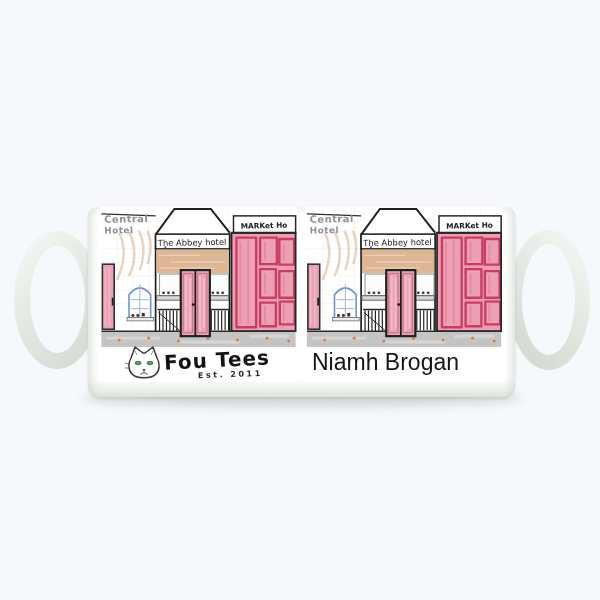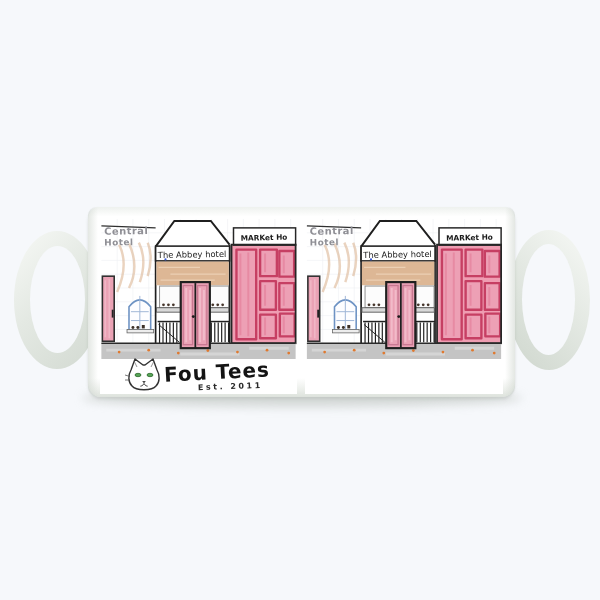--- a/index.html
+++ b/index.html
@@ -45,21 +45,21 @@
   .mug-body::before,.mug-body::after{
     content:"";position:absolute;top:0;bottom:0;width:10px;pointer-events:none;
   }
   .mug-body::before{left:0;border-radius:10px 0 0 12px;
     background:linear-gradient(90deg,rgba(205,212,204,.55),rgba(205,212,204,0));}
   .mug-body::after{right:0;border-radius:0 10px 12px 0;
     background:linear-gradient(270deg,rgba(205,212,204,.55),rgba(205,212,204,0));}
 
   
   .panel{
-    position:absolute;top:12px;height:175px;background:#ffffff;
+    position:absolute;top:0;height:175px;background:#ffffff;
   }
   .panel-left{left:12px;width:197px;}
   .panel-right{left:217px;width:198px;}
   .drawing{display:block;width:100%;height:140px;}
 
   .band{position:relative;height:35px;background:#fff;}
 
   
   .cat-logo{position:absolute;left:24px;top:-3px;width:40px;height:40px;}
   .brand-name{
@@ -321,16 +321,19 @@
         <g>
           <rect x="80.5" y="64" width="29.5" height="67" fill="#eaa2b5" stroke="#1f1f1f" stroke-width="2.2"></rect>
           <path d="M95.3,65 V131" stroke="#1f1f1f" stroke-width="1.8"></path>
           <rect x="83" y="67.5" width="9.5" height="60" fill="none" stroke="#c77790" stroke-width="1.3"></rect>
           <rect x="97.5" y="67.5" width="9.5" height="60" fill="none" stroke="#c77790" stroke-width="1.3"></rect>
           <path d="M86,70 V125 M90,72 V123 M100,70 V125 M104,72 V123" stroke="#f4c2cf" stroke-width="2" opacity="0.8"></path>
           <circle cx="93.2" cy="99" r="1.5" fill="#1a1a1a"></circle>
         </g>
       </svg>
 
+      <div class="band">
+        <span class="person-name">Niamh Brogan</span>
+      </div>
     </div>
 
   </div>
 </div>
 
 </body></html>

